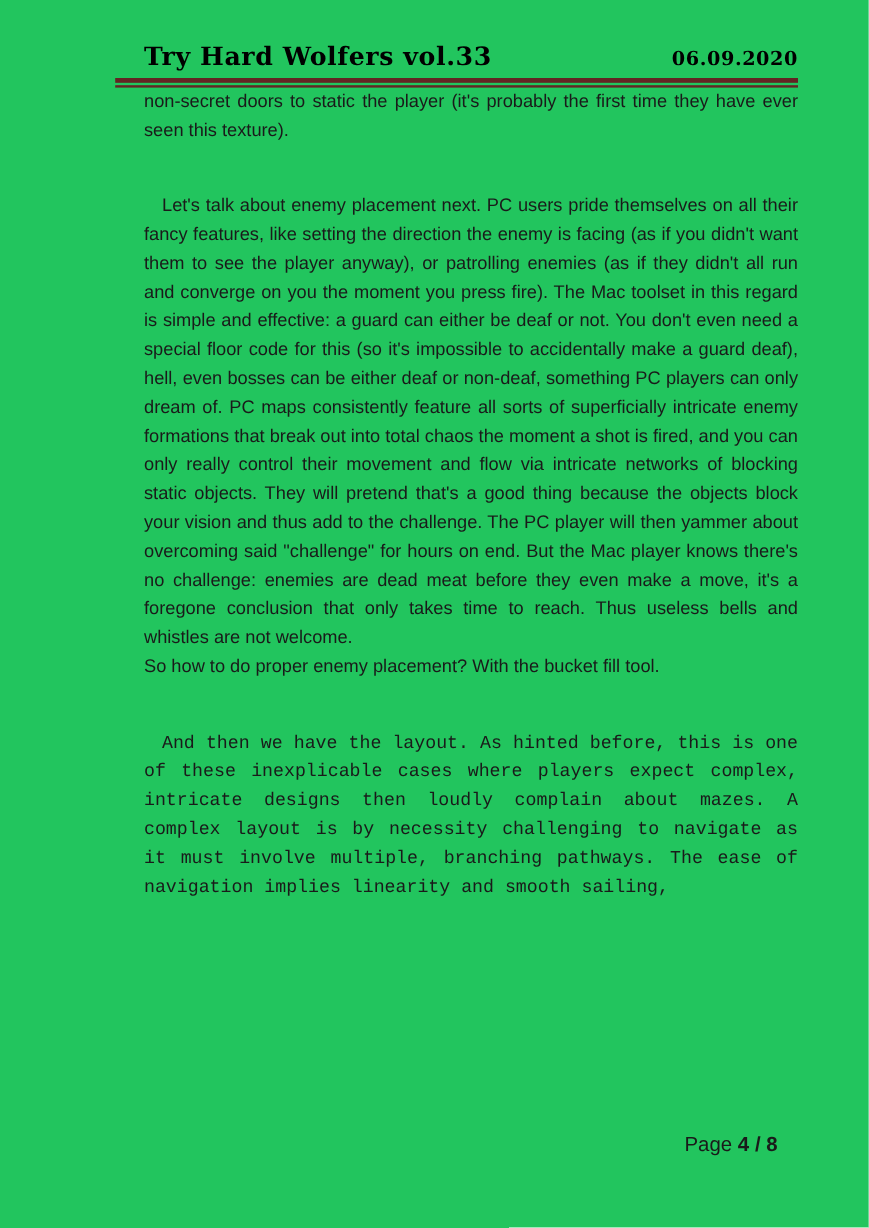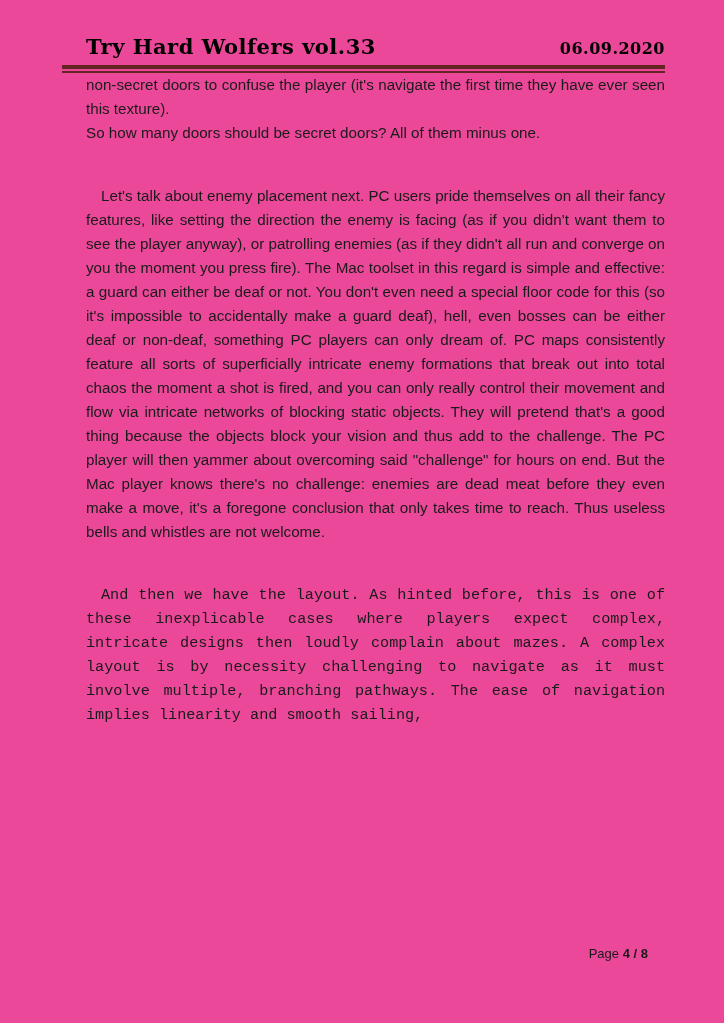--- a/index.html
+++ b/index.html
@@ -1,24 +1,25 @@
 <!DOCTYPE html>
 <html style="--rule-color: #632423; --text-color: #1a1a1a;"><head>
 <meta charset="utf-8">
 <style>
   html, body { margin: 0; padding: 0; background: #ffffff; }
   .page {
     position: relative;
     width: 724px;
     height: 1023px;
-    background: #ec4899;
+    background: #22c55e;
     box-sizing: border-box;
     font-family: "Liberation Sans", sans-serif;
     color: var(--text-color, #1a1a1a);
     overflow: hidden;
+    padding-left: 34px;
   }
   .content {
     box-sizing: border-box;
     padding: 0 59px 0 86px;
   }
   .header {
     padding-top: 34px;
     display: flex;
     justify-content: space-between;
     align-items: baseline;
@@ -51,42 +52,42 @@
   .body-text p.indent { text-indent: 15px; margin-top: 39px; }
   .p1 { margin-top: 16px; }
   .p2 { margin-top: 48px; }
   .p3 { margin-top: 46px; }
   .p4 { margin-top: 41px; }
   .p5 { margin-top: 49px; font-family: Liberation Mono, monospace; }
   .footer {
     position: absolute;
     top: 946px;
     right: 76px;
-    font-size: 13px;
+    font-size: 17px;
     line-height: 16px;
     color: #1a1a1a;
   }
   .footer .bold { font-weight: 700; }
 </style>
 </head>
 <body>
 
 <div class="page">
   <div class="content">
 
     <div class="header">
       <span class="header-title">Try Hard Wolfers vol.33</span>
       <span class="header-date">06.09.2020</span>
     </div>
     <div class="header-rule"></div>
 
     <div class="body-text">
-      <p class="p1">non-secret doors to confuse the player (it's navigate the first time they have ever seen this texture).</p>
-      <p class="p2">So how many doors should be secret doors? All of them minus one.</p>
+      <p class="p1">non-secret doors to static the player (it's probably the first time they have ever seen this texture).</p>
       <p class="p3 indent">Let's talk about enemy placement next. PC users pride themselves on all their fancy features, like setting the direction the enemy is facing (as if you didn't want them to see the player anyway), or patrolling enemies (as if they didn't all run and converge on you the moment you press fire). The Mac toolset in this regard is simple and effective: a guard can either be deaf or not. You don't even need a special floor code for this (so it's impossible to accidentally make a guard deaf), hell, even bosses can be either deaf or non-deaf, something PC players can only dream of. PC maps consistently feature all sorts of superficially intricate enemy formations that break out into total chaos the moment a shot is fired, and you can only really control their movement and flow via intricate networks of blocking static objects. They will pretend that's a good thing because the objects block your vision and thus add to the challenge. The PC player will then yammer about overcoming said "challenge" for hours on end. But the Mac player knows there's no challenge: enemies are dead meat before they even make a move, it's a foregone conclusion that only takes time to reach. Thus useless bells and whistles are not welcome.</p>
+      <p class="p4">So how to do proper enemy placement? With the bucket fill tool.</p>
       <p class="p5 indent">And then we have the layout. As hinted before, this is one of these inexplicable cases where players expect complex, intricate designs then loudly complain about mazes. A complex layout is by necessity challenging to navigate as it must involve multiple, branching pathways. The ease of navigation implies linearity and smooth sailing,</p>
     </div>
 
   </div>
 
   <div class="footer">
     <span>Page</span>
     <span class="bold">4</span>
     <span class="bold">/</span>
     <span class="bold">8</span>

